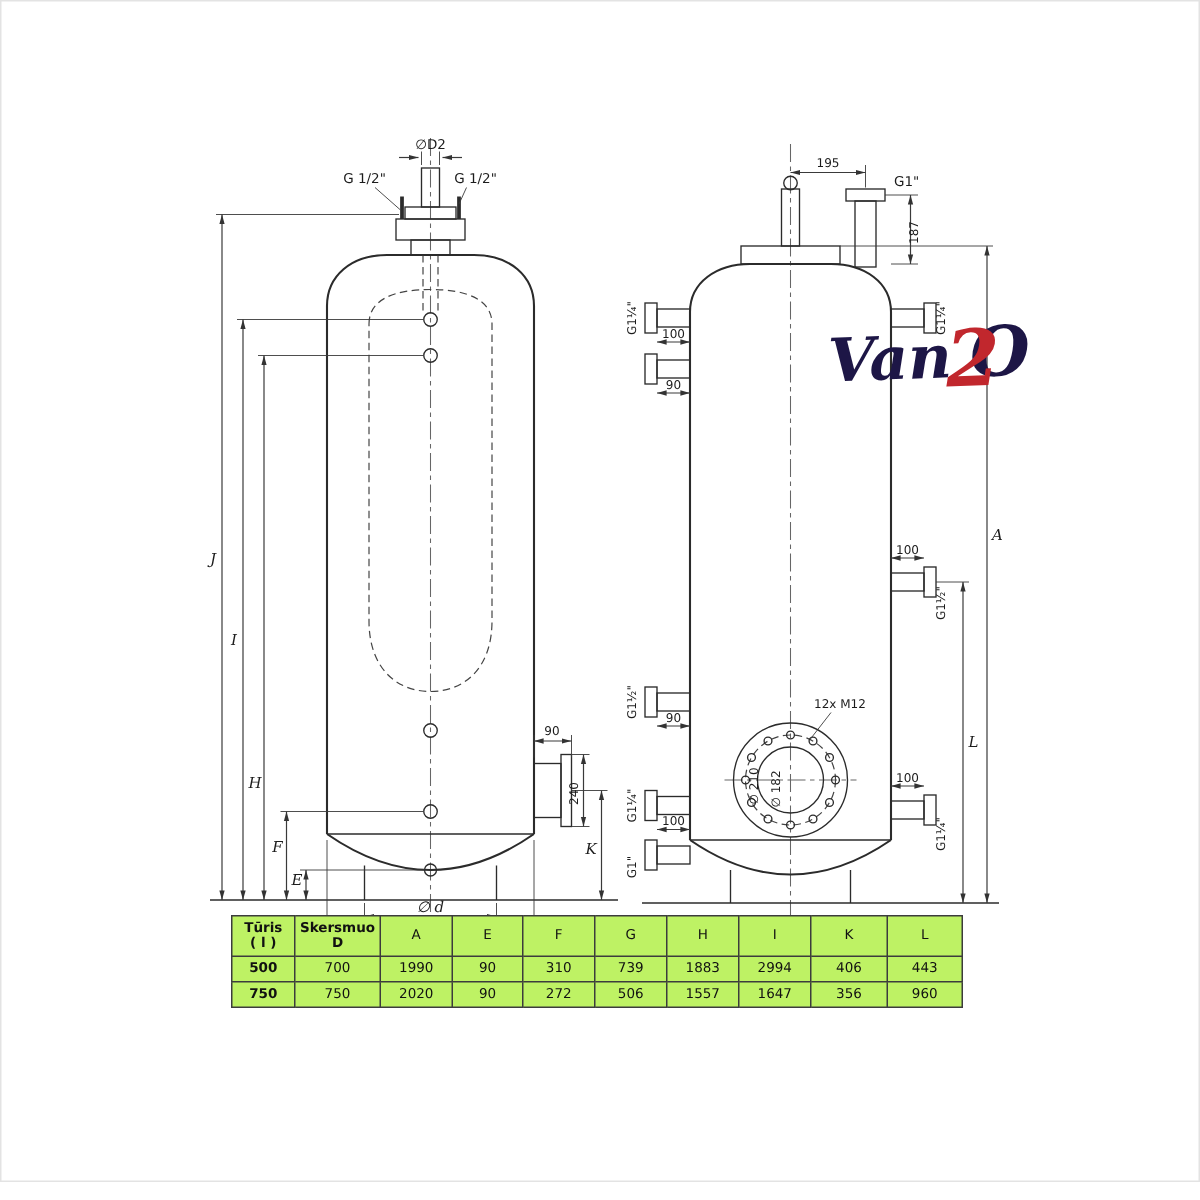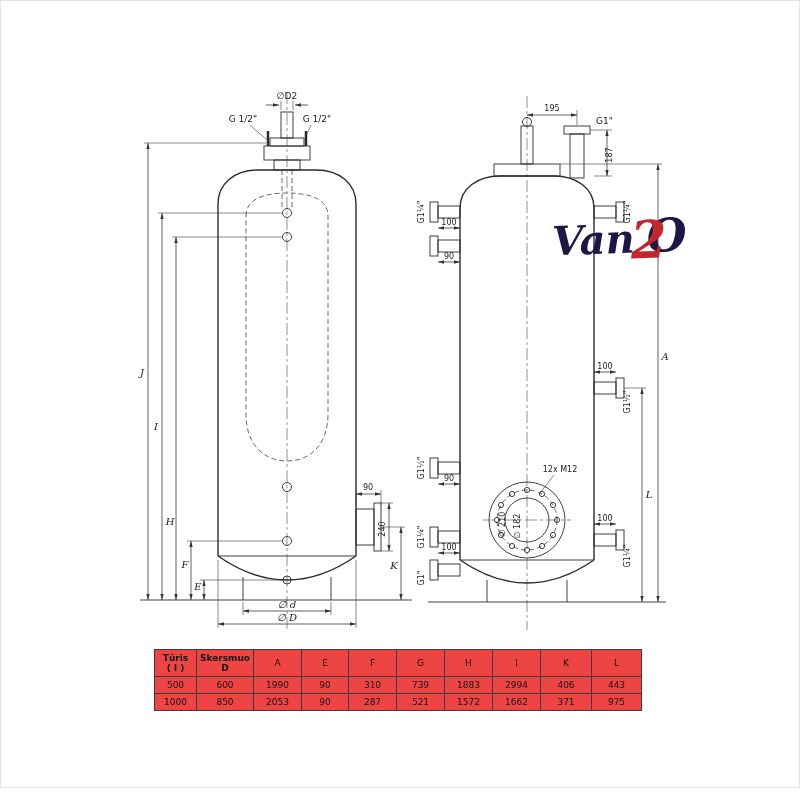--- a/index.html
+++ b/index.html
@@ -9,28 +9,28 @@
   .lbl{font-size:9px;}
   .sm{font-size:8px;}
   .it{font-style:italic;font-family:"DejaVu Serif",serif;font-size:10px;}
   .out{stroke:#2b2b2b;stroke-width:1.4;fill:none;}
   .thin{stroke:#2b2b2b;stroke-width:0.9;fill:none;}
   .dim{stroke:#3a3a3a;stroke-width:0.8;fill:none;}
   .ext{stroke:#3a3a3a;stroke-width:0.6;fill:none;}
   .dash{stroke:#444;stroke-width:0.8;fill:none;stroke-dasharray:5 3;}
   .cl{stroke:#666;stroke-width:0.7;fill:none;stroke-dasharray:12 3 3 3;}
   
-  .dims{position:absolute;left:154px;top:649px;width:487px;border-collapse:collapse;
-        table-layout:fixed;background:#ef4444;padding-left:44px;}
+  .dims{position:absolute;left:154px;top:610px;width:487px;border-collapse:collapse;
+        table-layout:fixed;background:#bef264;padding-left:44px;}
   .dims th,.dims td{border:1px solid #3c3c3c;text-align:center;vertical-align:middle;
         font-size:9px;padding:1px 0;line-height:1.15;color:#111;}
   .dims thead th{height:24px;font-weight:400;}
   .dims th.hb{font-weight:700;font-size:9px;}
   .dims td{height:14px;}
-  .dims td.b{font-weight:400;}
+  .dims td.b{font-weight:700;}
   
   .logo{position:absolute;left:552px;top:204px;white-space:nowrap;
         font-family:"DejaVu Serif",serif;font-style:italic;font-weight:700;
         transform:rotate(-2deg);}
   .logo .van{font-size:40px;color:#1d1646;}
   .logo .two{font-size:52px;color:#c1272d;margin-left:-4px;position:relative;top:6px;}
   .logo .oh{font-size:46px;color:#1d1646;margin-left:-20px;}
 </style>
 </head>
 <body>
@@ -272,38 +272,38 @@
       <th>G</th>
       <th>H</th>
       <th>I</th>
       <th>K</th>
       <th>L</th>
     </tr>
   </thead>
   <tbody>
     <tr>
       <td class="b">500</td>
-      <td>600</td>
+      <td>700</td>
       <td>1990</td>
       <td>90</td>
       <td>310</td>
       <td>739</td>
       <td>1883</td>
       <td>2994</td>
       <td>406</td>
       <td>443</td>
     </tr>
     <tr>
-      <td class="b">1000</td>
-      <td>850</td>
-      <td>2053</td>
+      <td class="b">750</td>
+      <td>750</td>
+      <td>2020</td>
       <td>90</td>
-      <td>287</td>
-      <td>521</td>
-      <td>1572</td>
-      <td>1662</td>
-      <td>371</td>
-      <td>975</td>
+      <td>272</td>
+      <td>506</td>
+      <td>1557</td>
+      <td>1647</td>
+      <td>356</td>
+      <td>960</td>
     </tr>
   </tbody>
 </table>
 
 </div>
 
 </body></html>

